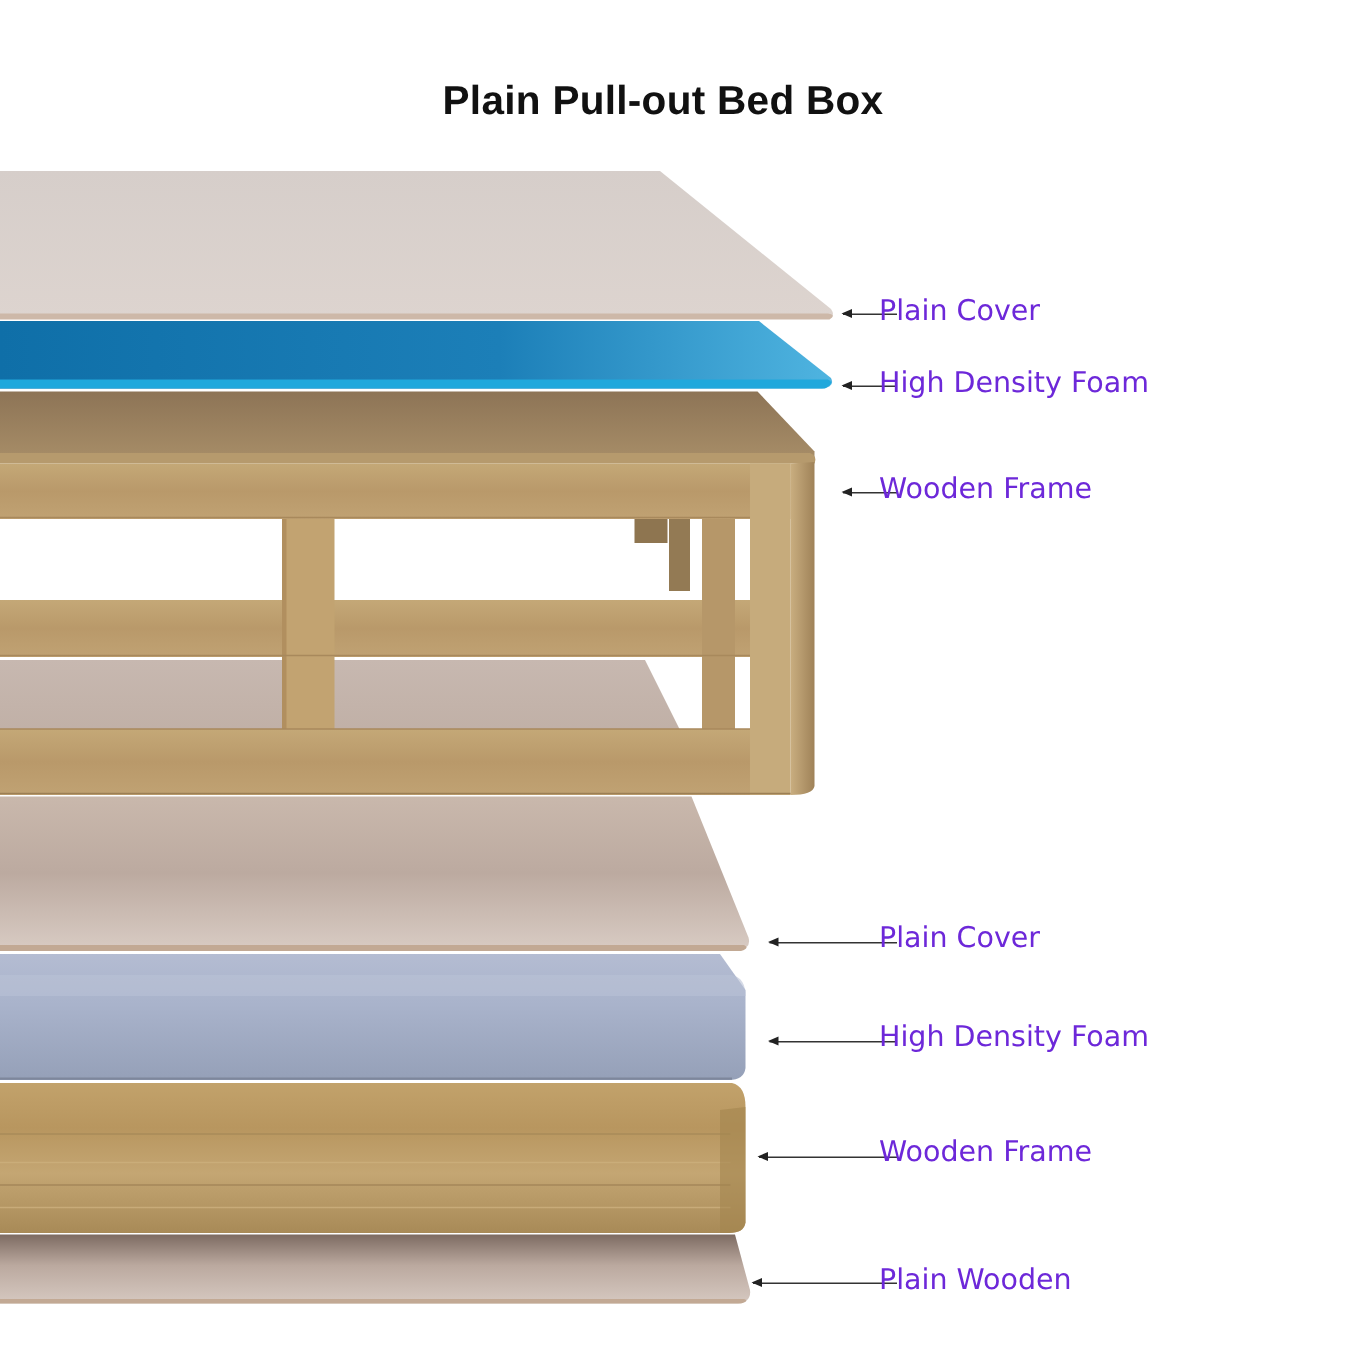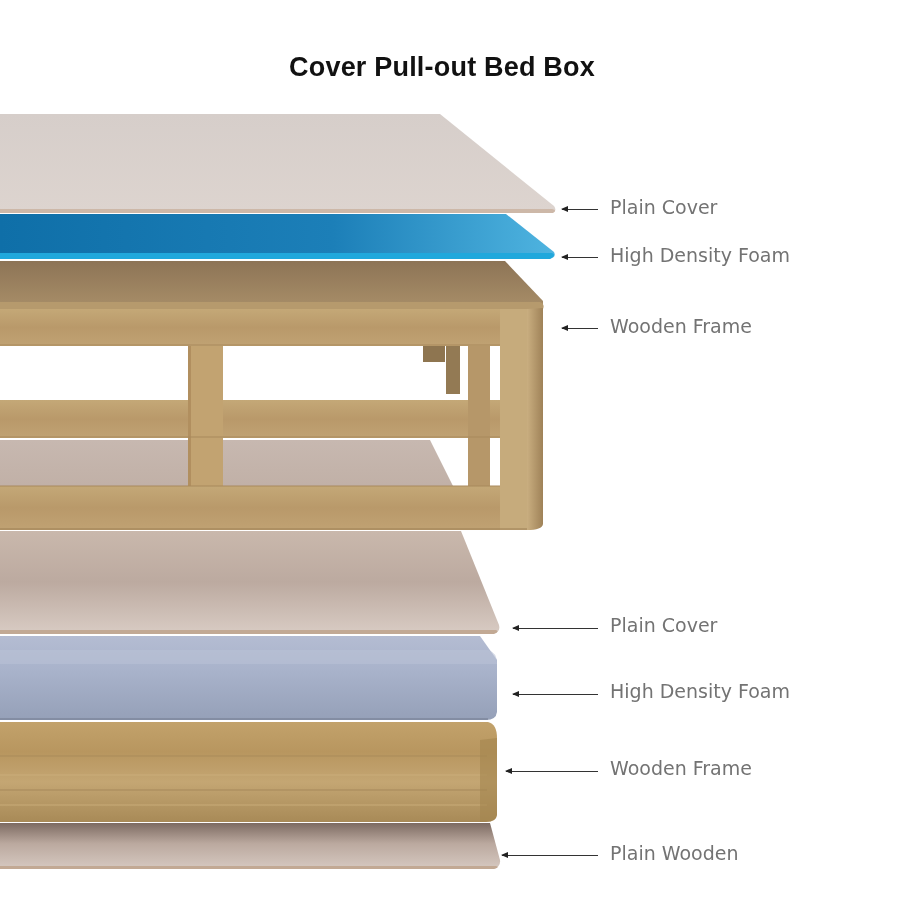--- a/index.html
+++ b/index.html
@@ -4,33 +4,33 @@
   <style>
     html, body { margin: 0; padding: 0; background: #ffffff; }
     body { width: 900px; height: 900px; position: relative; overflow: hidden; font-family: "Liberation Sans", sans-serif; }
     .title {
       position: absolute; left: 0; top: 52px; width: 884px; text-align: center;
       font-family: "Liberation Sans", sans-serif; font-weight: bold; font-size: 27px; color: #111;
       letter-spacing: 0.2px;
     }
     svg.art { position: absolute; left: 0; top: 0; }
     .label {
-      position: absolute; left: 610px; font-family: "DejaVu Sans", sans-serif; font-size: 19px; color: #737373;
+      position: absolute; left: 586px; font-family: "DejaVu Sans", sans-serif; font-size: 19px; color: #6d28d9;
       white-space: nowrap; line-height: 1;
     }
     .arrow { position: absolute; height: 1px; background: #333; }
     .arrow::before {
       content: ""; position: absolute; left: -1px; top: -3px; width: 0; height: 0;
       border-top: 3.5px solid transparent; border-bottom: 3.5px solid transparent; border-right: 7px solid #222;
     }
   </style>
 </head>
 <body>
 
-<div class="title">Cover Pull-out Bed Box</div>
+<div class="title">Plain Pull-out Bed Box</div>
 
 <svg class="art" width="900" height="900" viewBox="0 0 900 900">
   <defs>
     <linearGradient id="coverTop" x1="0" y1="0" x2="0" y2="1">
       <stop offset="0" stop-color="#d6ceca"></stop>
       <stop offset="1" stop-color="#ddd4cf"></stop>
     </linearGradient>
     <linearGradient id="foamBlue" x1="0" y1="0" x2="1" y2="0">
       <stop offset="0" stop-color="#0f6fa8"></stop>
       <stop offset="0.6" stop-color="#1c7fb8"></stop>

